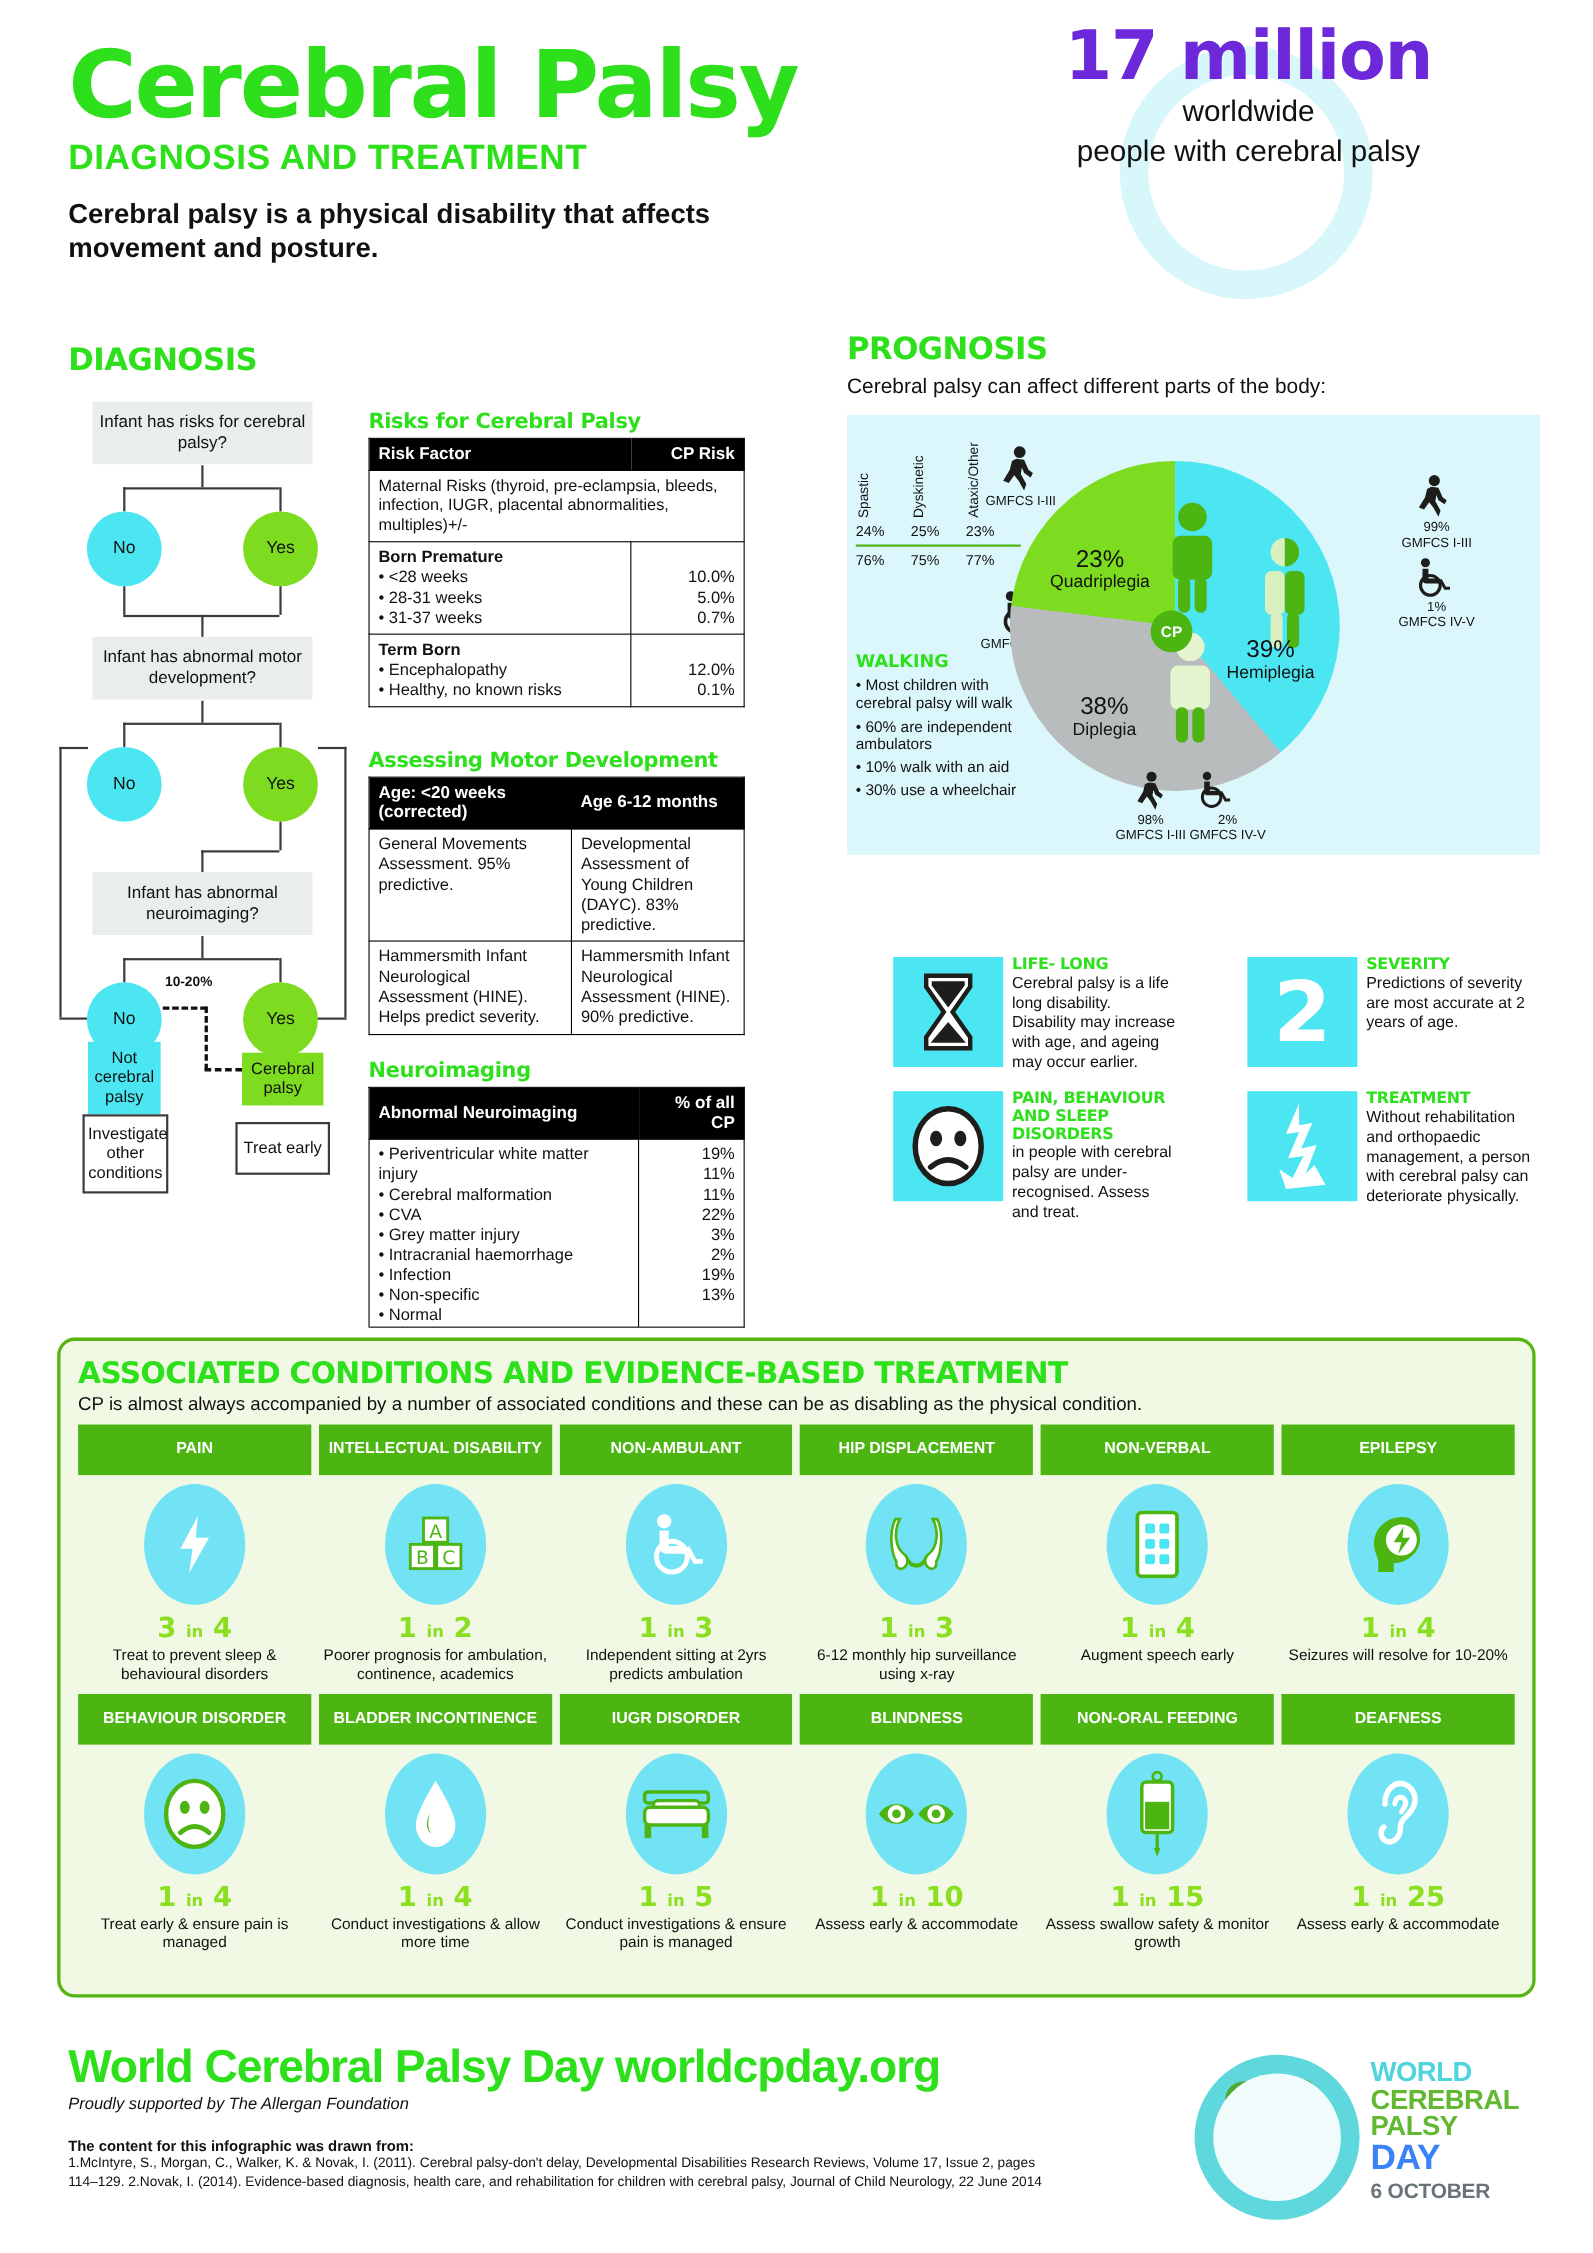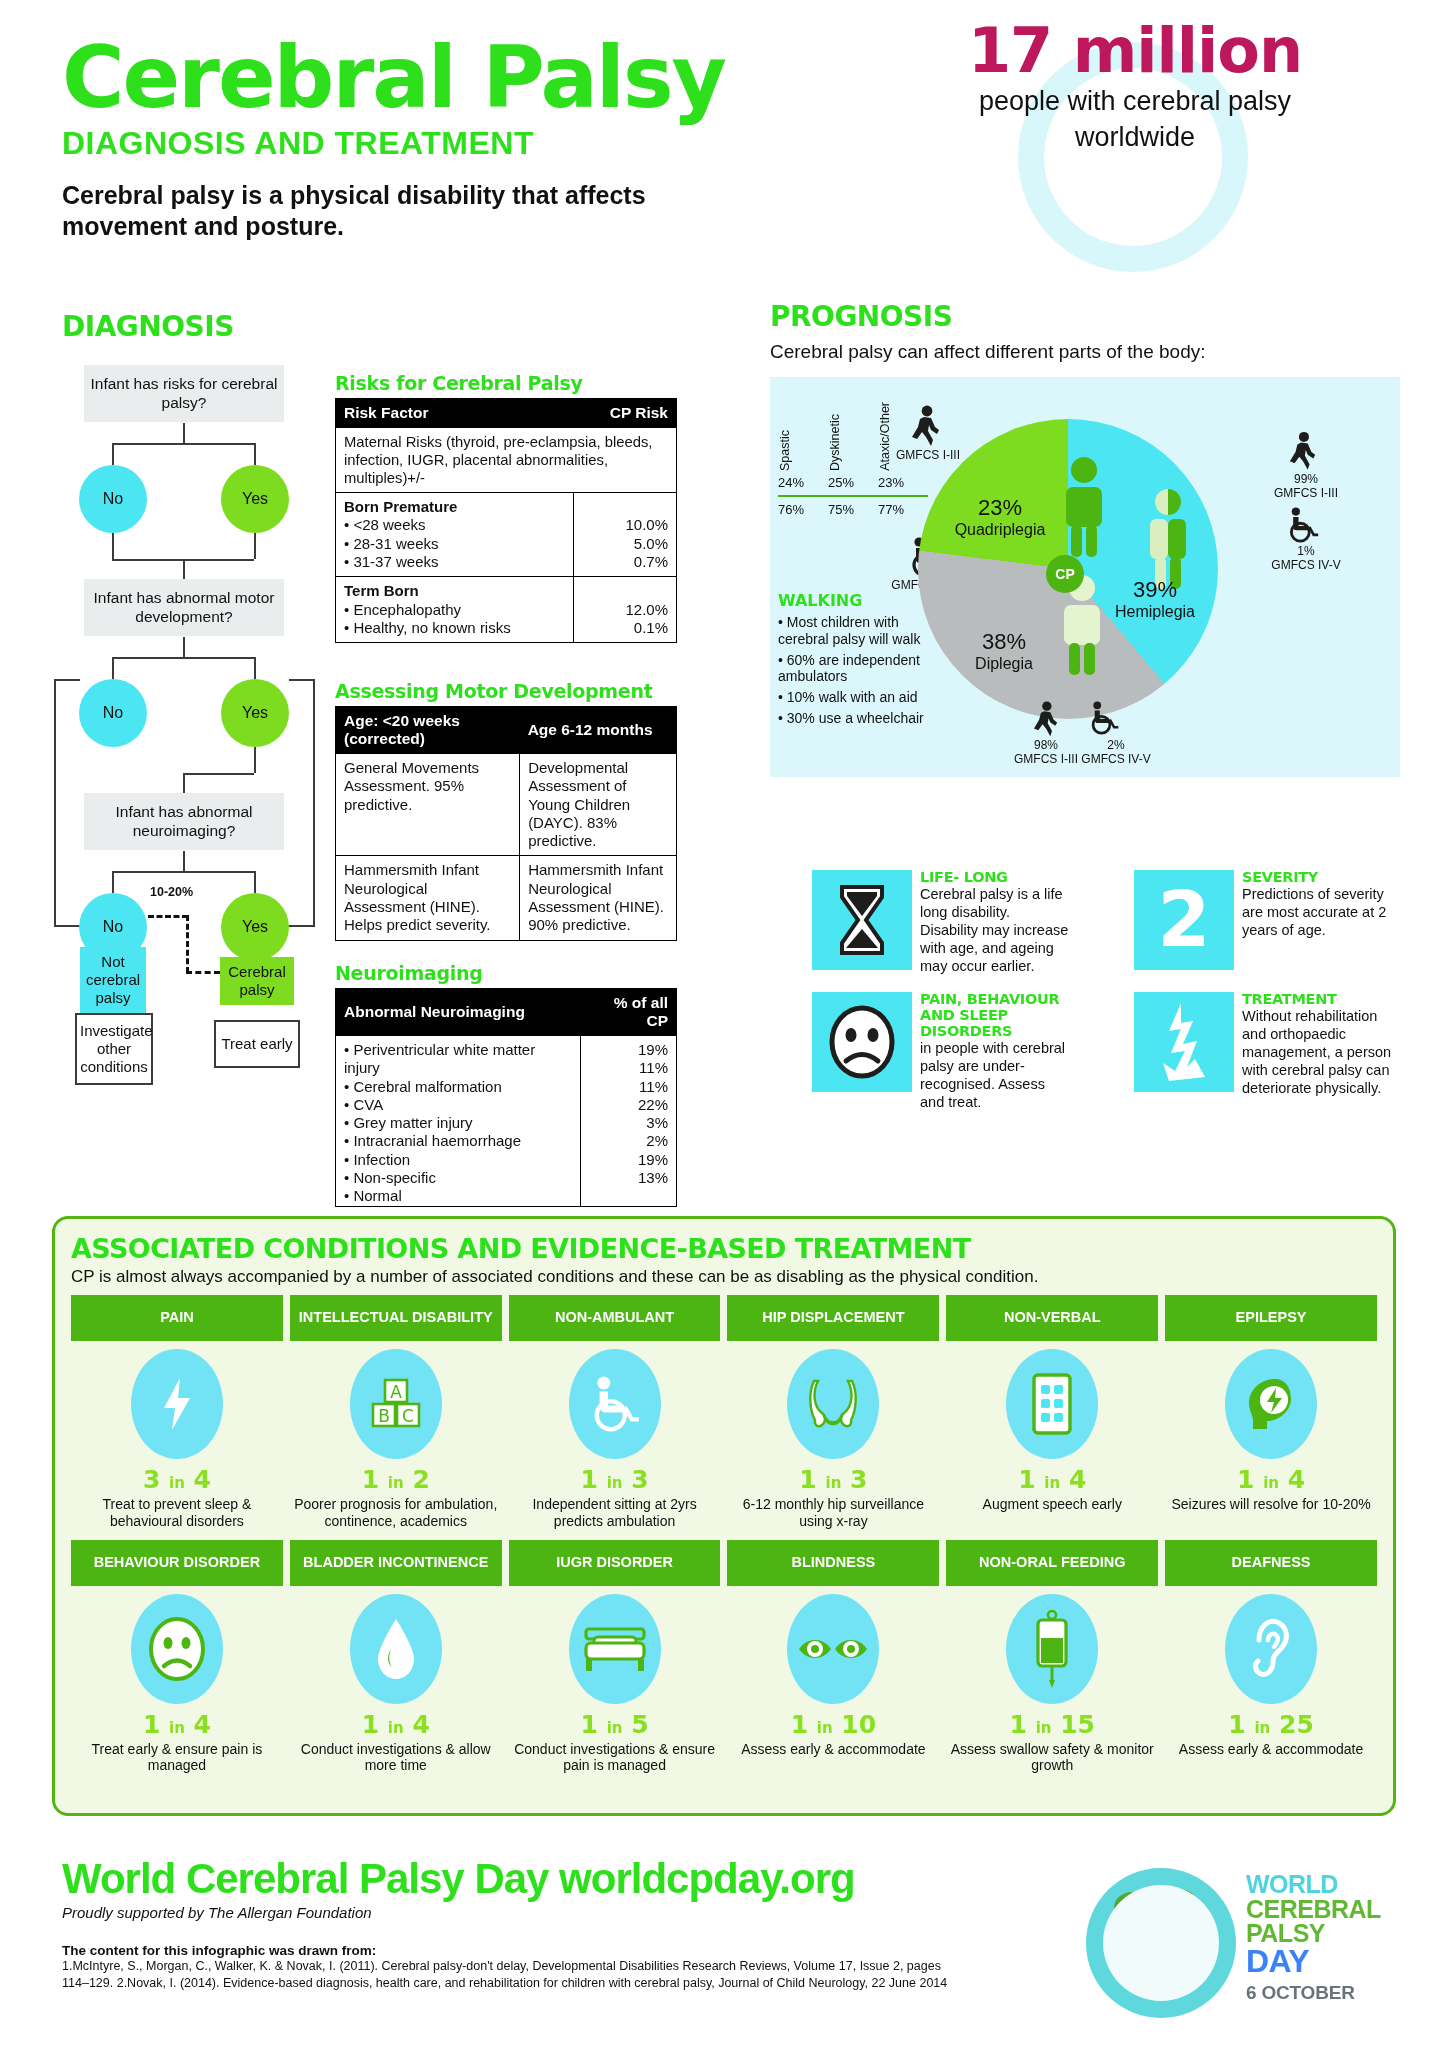--- a/index.html
+++ b/index.html
@@ -35,21 +35,21 @@
     border-radius: 50%; background: #d8f7fa;
   }
   .globe-bg::after {
     content:''; position:absolute; left:26px; top:26px; width:178px; height:178px;
     border-radius:50%; background:#ffffff;
   }
   .globe-land {
     position:absolute; border-radius:50%; background:#d7ecb6;
   }
   .stat-big {
-    position: relative; font-size: 62px; font-weight: 900; color: #be185d;
+    position: relative; font-size: 62px; font-weight: 900; color: #6d28d9;
     letter-spacing: -1px; font-family: "DejaVu Sans", sans-serif; line-height: 1.05;
   }
   .stat-small {
     position: relative; font-size: 27px; color: #111; line-height: 1.25; margin-top: 2px;
   }
 
   
   .sec-head {
     font-size: 28px; font-weight: 900; color: #2ee01c;
     font-family: "DejaVu Sans", sans-serif; letter-spacing: -0.5px;
@@ -219,22 +219,22 @@
   </div>
 
   <div class="globe-stat">
     <div class="globe-bg">
       <div class="globe-land" style="left:42px;top:52px;width:52px;height:42px;border-radius:40% 50% 45% 55%;"></div>
       <div class="globe-land" style="left:108px;top:44px;width:46px;height:40px;border-radius:50% 45% 55% 40%;"></div>
       <div class="globe-land" style="left:62px;top:112px;width:34px;height:52px;border-radius:45% 55% 50% 50%;"></div>
       <div class="globe-land" style="left:118px;top:106px;width:32px;height:58px;border-radius:50% 45% 50% 55%;"></div>
     </div>
     <div class="stat-big">17 million</div>
+    <div class="stat-small">worldwide</div>
     <div class="stat-small">people with cerebral palsy</div>
-    <div class="stat-small">worldwide</div>
   </div>
 
   <div id="diagnosis">
     <div class="sec-head">DIAGNOSIS</div>
 
     <div class="flow">
 
       <div class="qbox" style="left:22px;top:0;width:200px;">Infant has risks for cerebral palsy?</div>
       <div class="ln v" style="left:121px;top:58px;height:20px;"></div>
       <div class="ln h" style="left:50px;top:78px;width:142px;"></div>

